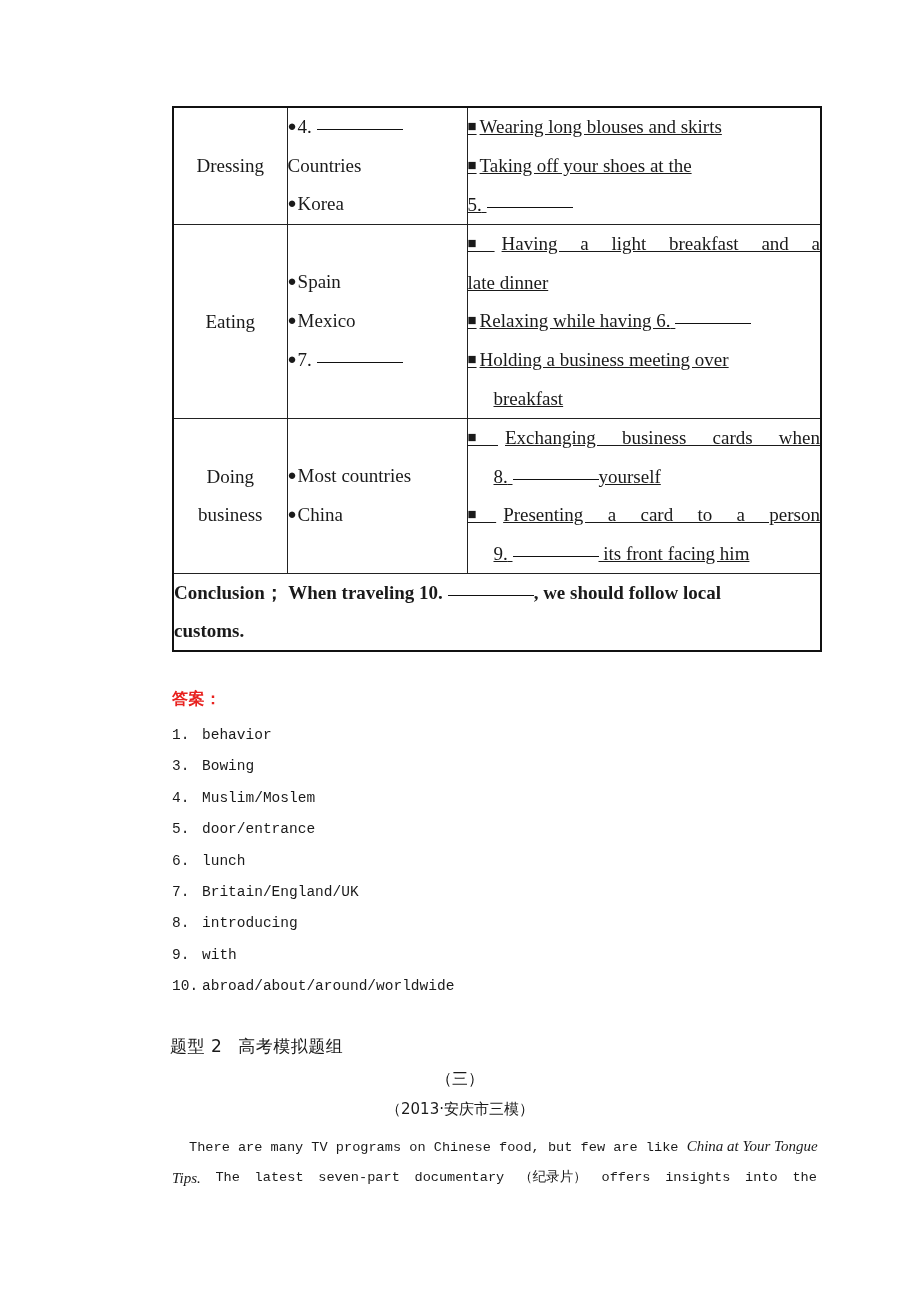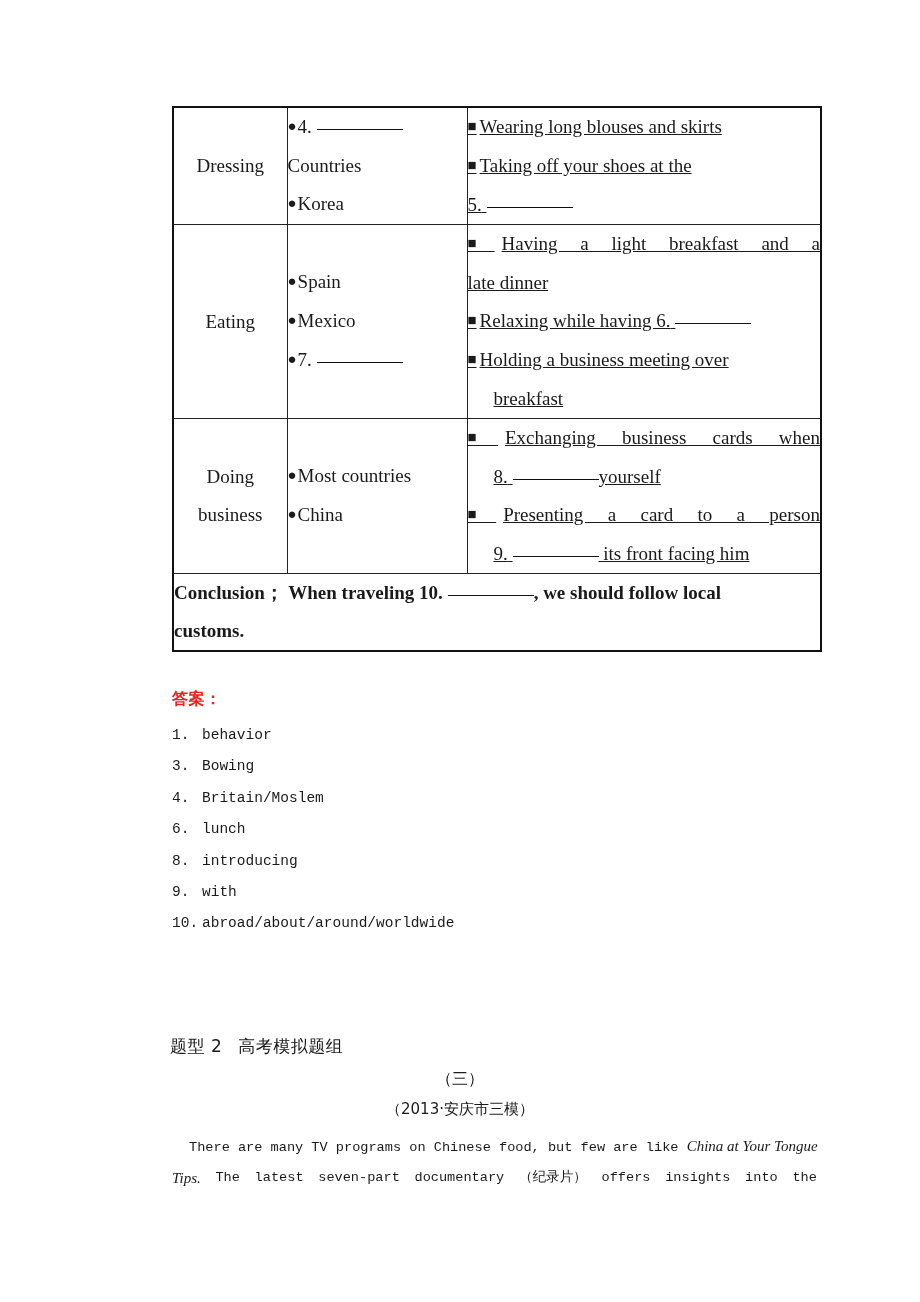--- a/index.html
+++ b/index.html
@@ -307,22 +307,24 @@
         </tr>
 
       </tbody>
     </table>
   </div>
 
   <div class="ans-label">答案：</div>
   <div class="ans-list">
     <div class="ans-row"><span class="ans-num">1.</span><span>behavior</span></div>
     <div class="ans-row"><span class="ans-num">3.</span><span>Bowing</span></div>
-    <div class="ans-row"><span class="ans-num">4.</span><span>Britain/Moslem</span></div>
+    <div class="ans-row"><span class="ans-num">4.</span><span>Muslim/Moslem</span></div>
+    <div class="ans-row"><span class="ans-num">5.</span><span>door/entrance</span></div>
     <div class="ans-row"><span class="ans-num">6.</span><span>lunch</span></div>
+    <div class="ans-row"><span class="ans-num">7.</span><span>Britain/England/UK</span></div>
     <div class="ans-row"><span class="ans-num">8.</span><span>introducing</span></div>
     <div class="ans-row"><span class="ans-num">9.</span><span>with</span></div>
     <div class="ans-row"><span class="ans-num">10.</span><span>abroad/about/around/worldwide</span></div>
   </div>
 
   <div class="heading-cn">
     <span>题型 2</span><span class="gap"></span><span>高考模拟题组</span>
   </div>
 
   <div class="center-line sec-num">（三）</div>

